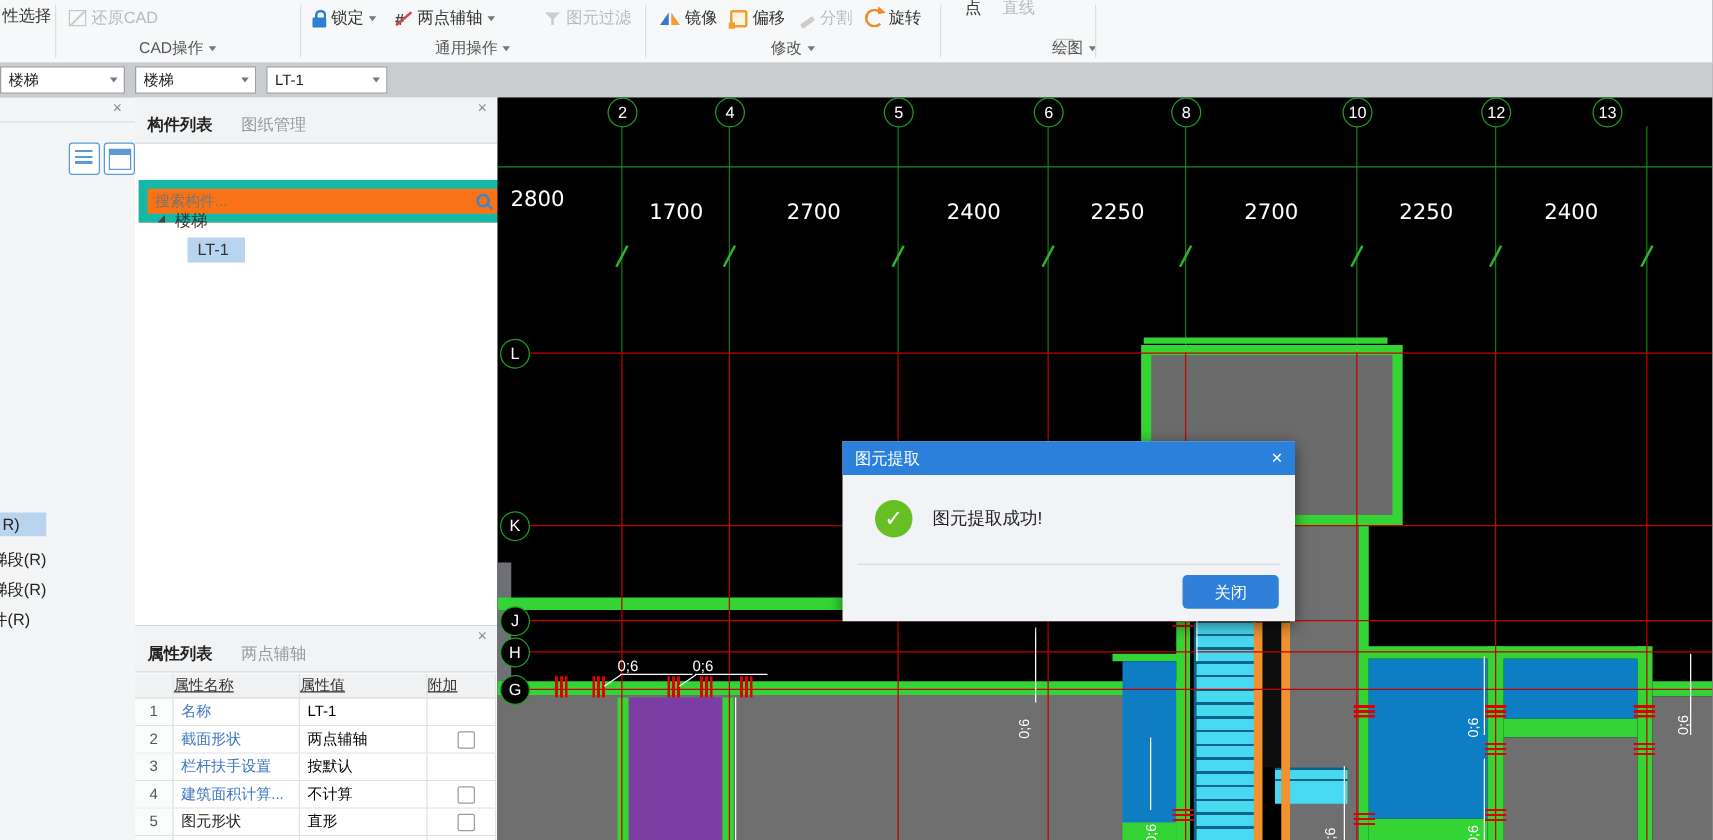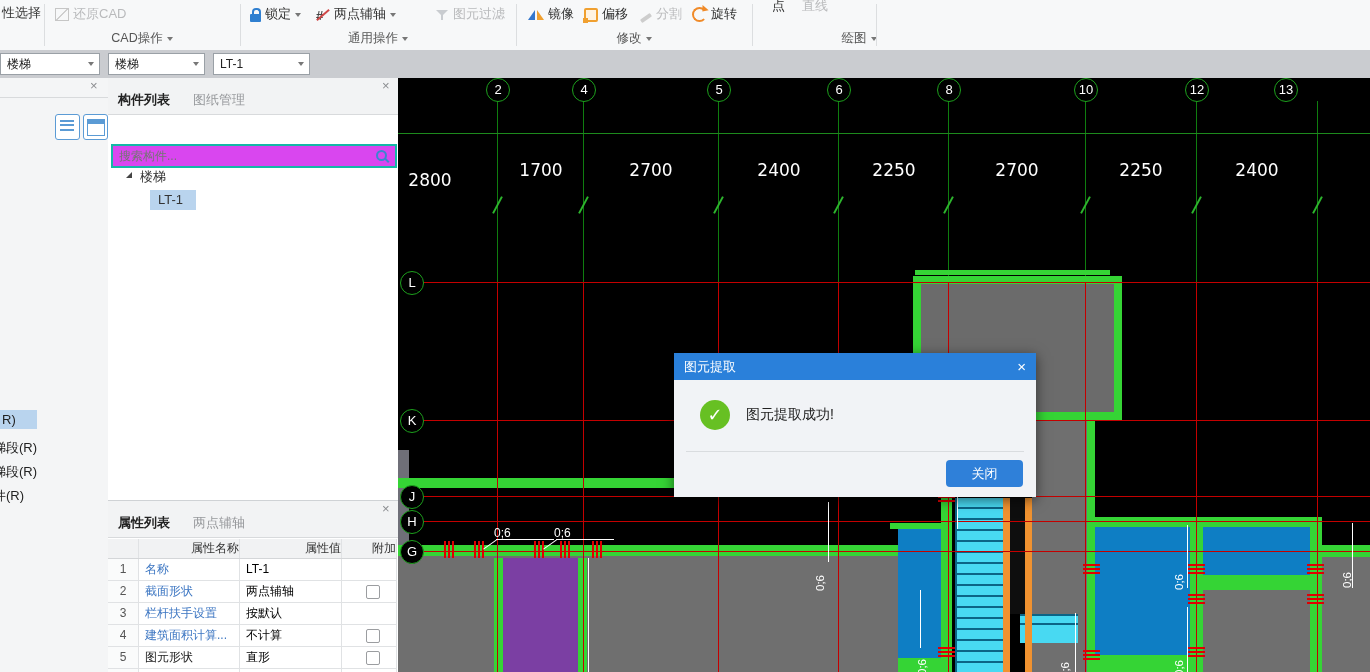--- a/index.html
+++ b/index.html
@@ -52,29 +52,29 @@
   .stripitem{font-size:13px;color:#222;white-space:nowrap;}
   
   #cpanel{left:108px;top:78px;width:290px;height:422px;background:#fff;border-right:1px solid #cfd2d5;}
   #ppanel{left:108px;top:500px;width:290px;height:172px;background:#fff;border-right:1px solid #cfd2d5;border-top:1px solid #cfd2d5;}
   .phead{left:0;top:0;width:100%;height:36px;background:#f2f3f4;border-bottom:1px solid #d8dadc;}
   .tab{font-size:13px;top:13px;}
   .tab.active{color:#222;font-weight:bold;}
   .tab.inactive{color:#97999c;}
   .closex{font-size:13px;color:#8b8d90;line-height:10px;}
   .ctool{font-size:13px;color:#333;}
-  .searchbox{left:3px;top:66px;width:282px;height:20px;border:2px solid #14b8a6;background:#d946ef;}
+  .searchbox{left:3px;top:66px;width:282px;height:20px;border:7px solid #14b8a6;background:#f97316;}
   .searchbox input{border:none;outline:none;width:255px;font-size:12px;color:#333;padding:3px 6px;background:transparent;font-family:inherit;}
   .hl{background:#b9d4ee;}
   
   .grid-table{left:0;top:38px;width:289px;font-size:12px;}
   .prow{display:grid;grid-template-columns:31px 101px 102px 55px;height:21px;border-bottom:1px solid #e0e2e4;background:#fff;}
   .prow.head{background:#f1f2f3;height:19px;border-bottom:1px solid #d4d6d8;color:#333;}
   .pcell{border-right:1px solid #e0e2e4;line-height:21px;padding-left:6px;overflow:hidden;white-space:nowrap;}
-  .head .pcell{line-height:19px;text-align:right;padding-left:0;}
+  .head .pcell{line-height:19px;text-align:left;padding-left:0;text-decoration:underline;}
   .pnum{text-align:center;padding-left:0;color:#555;background:#fafbfb;}
   .pname{color:#3c76c2;}
   .pname.dark{color:#222;}
   .cb{display:inline-block;width:12px;height:12px;border:1px solid #9b9da0;background:#fff;margin:4px 0 0 18px;border-radius:2px;}
   
   #canvas{left:398px;top:78px;width:972px;height:594px;background:#000;overflow:hidden;}
   .vgreen{width:1px;background:#0f7d0f;z-index:1;}
   .vred{width:1px;background:#c40000;z-index:4;}
   .hred{height:1px;background:#c40000;z-index:4;}
   .dimline{height:1px;background:#1d8a1d;z-index:1;}
@@ -262,21 +262,21 @@
 
   <div class="abs bub" style="left:88px;top:0">2</div>
   <div class="abs bub" style="left:174px;top:0">4</div>
   <div class="abs bub" style="left:309px;top:0">5</div>
   <div class="abs bub" style="left:429px;top:0">6</div>
   <div class="abs bub" style="left:539px;top:0">8</div>
   <div class="abs bub" style="left:676px;top:0">10</div>
   <div class="abs bub" style="left:787px;top:0">12</div>
   <div class="abs bub" style="left:876px;top:0">13</div>
 
-  <div class="abs dim" style="left:1px;top:92px">2800</div>
+  <div class="abs dim" style="left:1px;top:72px">2800</div>
   <div class="abs dim" style="left:112px;top:82px">1700</div>
   <div class="abs dim" style="left:222px;top:82px">2700</div>
   <div class="abs dim" style="left:350px;top:82px">2400</div>
   <div class="abs dim" style="left:465px;top:82px">2250</div>
   <div class="abs dim" style="left:588px;top:82px">2700</div>
   <div class="abs dim" style="left:712px;top:82px">2250</div>
   <div class="abs dim" style="left:828px;top:82px">2400</div>
 
   <div class="abs bub" style="left:2px;top:193px">L</div>
   <div class="abs bub" style="left:2px;top:331px">K</div>

